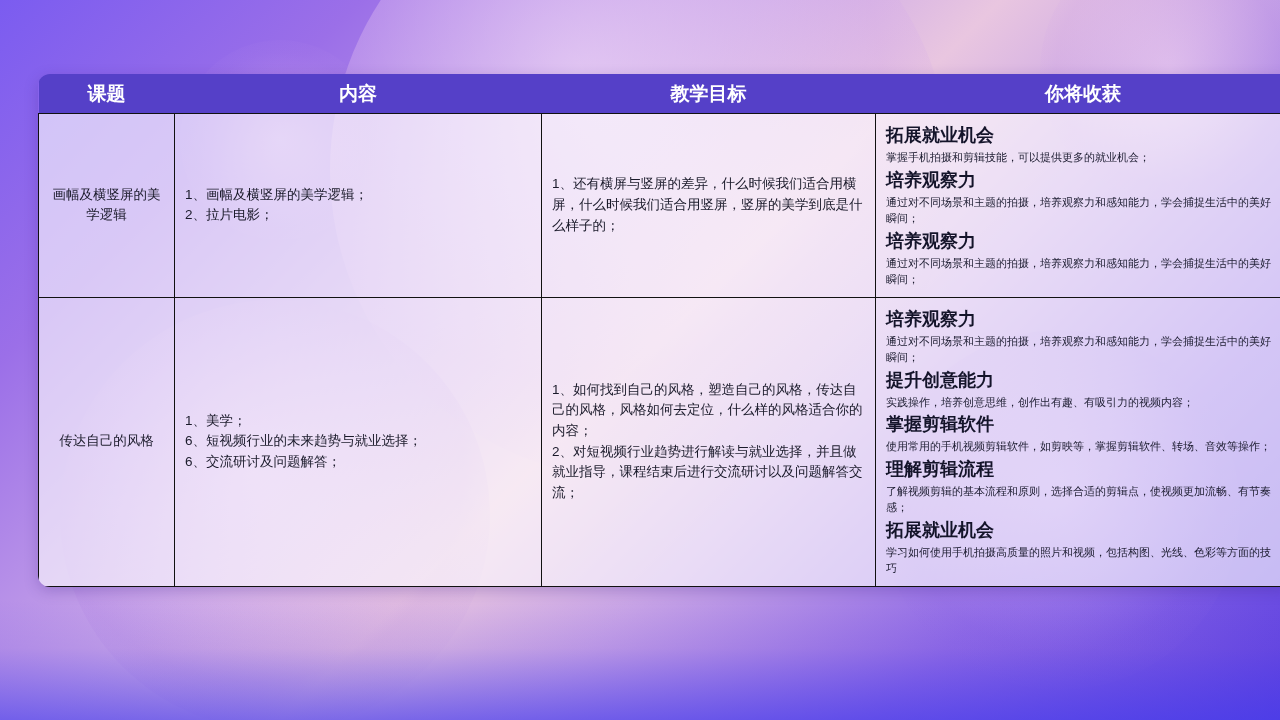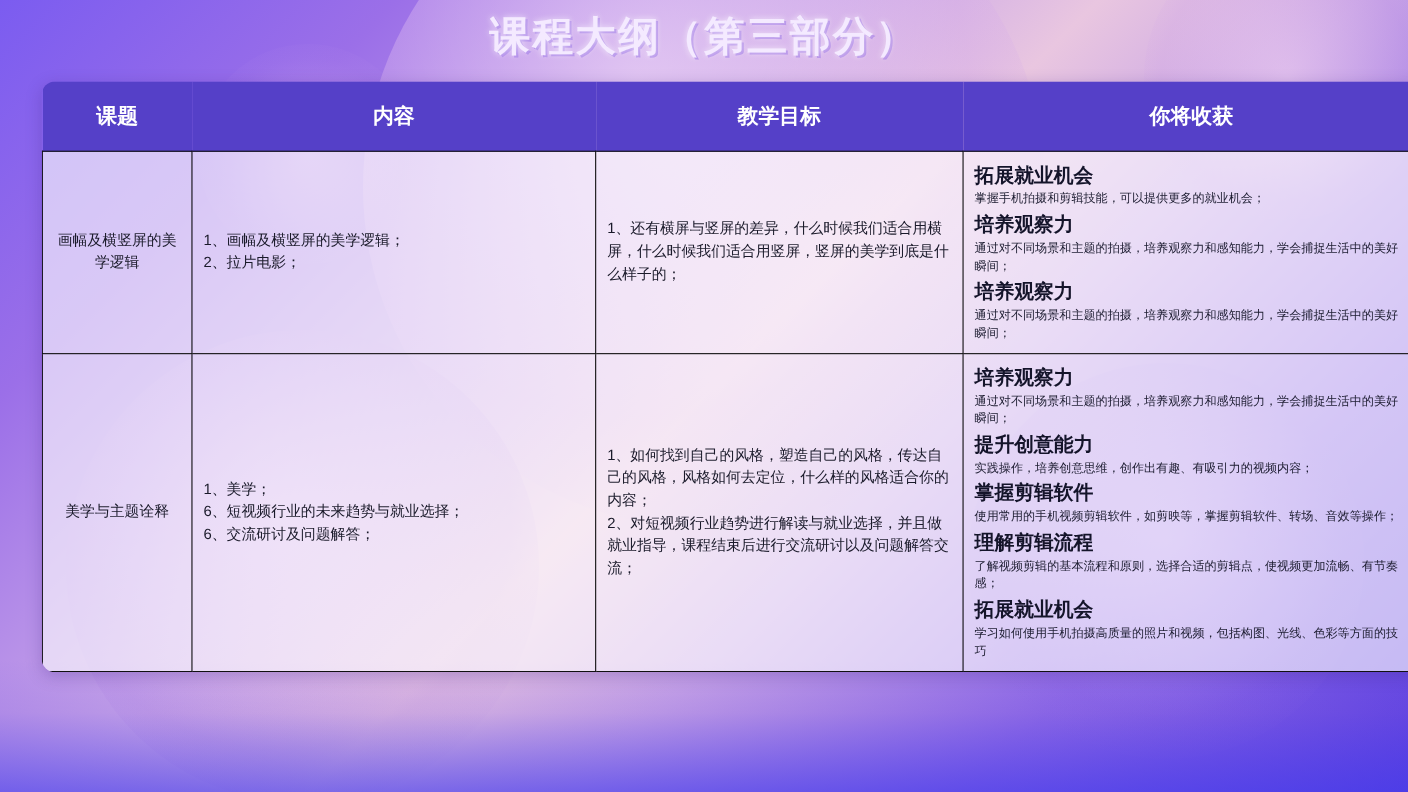--- a/index.html
+++ b/index.html
@@ -85,21 +85,21 @@
     table-layout: fixed;
     border-radius: 12px;
     overflow: hidden;
     box-shadow: 0 4px 14px rgba(60,30,130,0.25);
   }
   #outline-table thead th {
     background: #5540c8;
     color: #ffffff;
     font-size: 19px;
     font-weight: bold;
-    height: 63px;
+    height: 39px;
     padding: 0 6px;
     text-align: center;
     border: none;
   }
   #outline-table tbody td {
     border: 1px solid #111111;
     vertical-align: middle;
     font-size: 13.5px;
     color: #1a1a2a;
     line-height: 1.52;
@@ -150,21 +150,20 @@
 
 <div id="slide">
 
   <div class="bg-circle c1"></div>
   <div class="bg-circle c2"></div>
   <div class="bg-circle c3"></div>
   <div class="bg-circle c4"></div>
   <div class="bg-circle c5"></div>
   <div class="bottom-glow"></div>
 
-  <div id="slide-title">课程大纲（第三部分）</div>
 
   <table id="outline-table">
     <thead>
       <tr>
         <th class="col-topic">课题</th>
         <th class="col-content">内容</th>
         <th class="col-goal">教学目标</th>
         <th class="col-gain">你将收获</th>
       </tr>
     </thead>
@@ -190,21 +189,21 @@
               <div class="gain-body">通过对不同场景和主题的拍摄，培养观察力和感知能力，学会捕捉生活中的美好瞬间；</div>
             </div>
             <div class="gain-block">
               <div class="gain-head">培养观察力</div>
               <div class="gain-body">通过对不同场景和主题的拍摄，培养观察力和感知能力，学会捕捉生活中的美好瞬间；</div>
             </div>
           </td>
       </tr>
       <tr class="row2">
         <td class="topic-cell">
-            <span class="cell-line">美学与主题诠释</span>
+            <span class="cell-line">传达自己的风格</span>
           </td>
         <td class="content-cell">
             <span class="cell-line">1、美学；</span>
             <span class="cell-line">6、短视频行业的未来趋势与就业选择；</span>
             <span class="cell-line">6、交流研讨及问题解答；</span>
           </td>
         <td class="goal-cell">
             <span class="cell-line">1、如何找到自己的风格，塑造自己的风格，传达自己的风格，风格如何去定位，什么样的风格适合你的内容；</span>
             <span class="cell-line">2、对短视频行业趋势进行解读与就业选择，并且做就业指导，课程结束后进行交流研讨以及问题解答交流；</span>
           </td>

